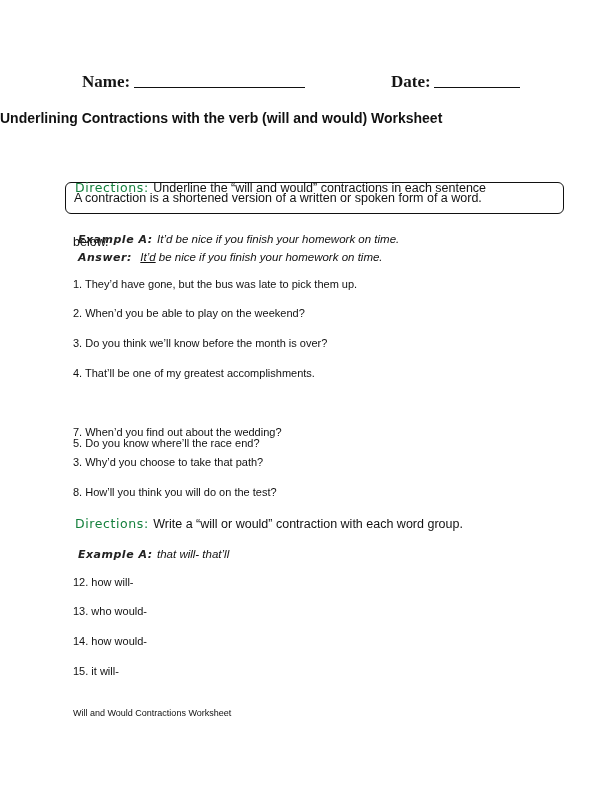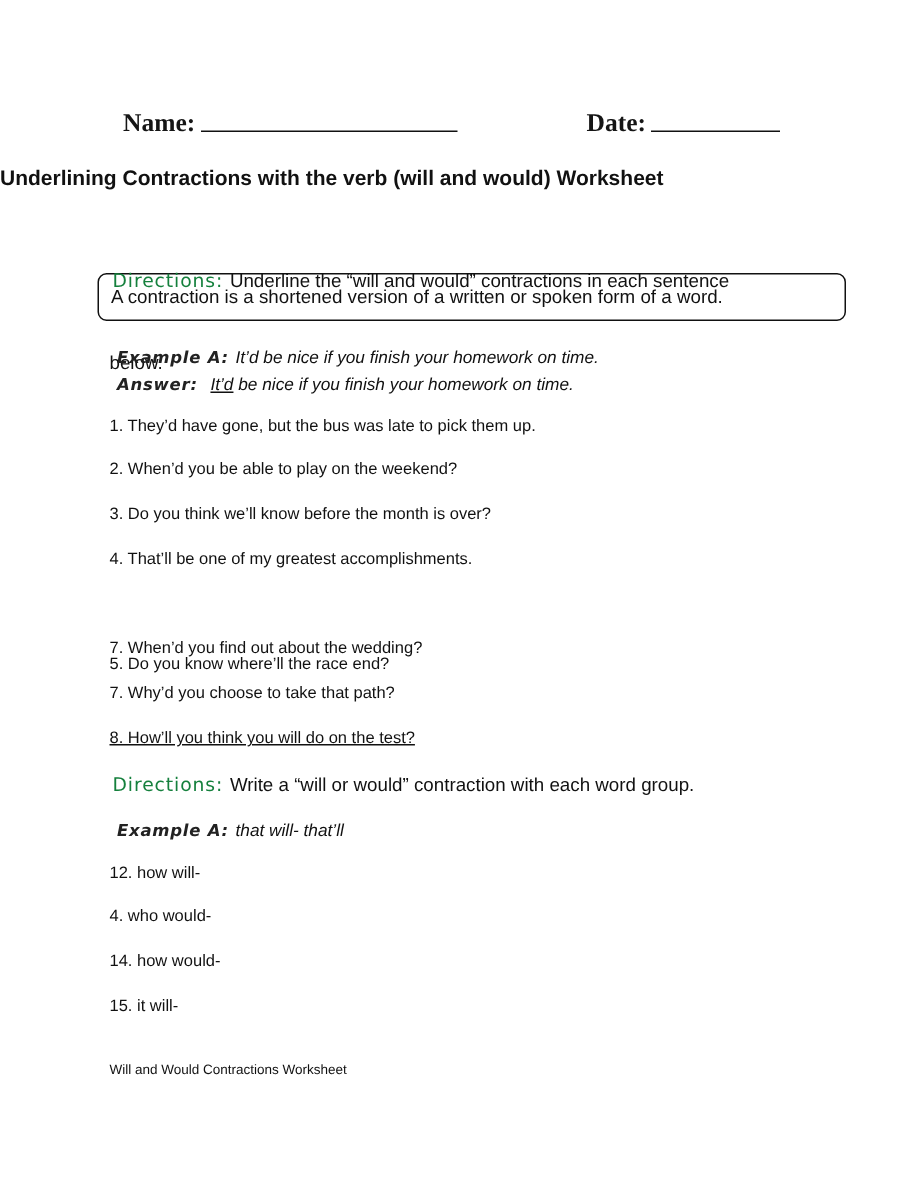--- a/index.html
+++ b/index.html
@@ -107,30 +107,30 @@
   <span class="ex-label">Answer:</span>
   <span class="ex-text underlined" style="margin-left:4px;">It’d</span><span class="ex-text"> be nice if you finish your homework on time.</span>
 </div>
 
 <div class="abs item" style="top:278px;">1. They’d have gone, but the bus was late to pick them up.</div>
 <div class="abs item" style="top:307px;">2. When’d you be able to play on the weekend?</div>
 <div class="abs item" style="top:337px;">3. Do you think we’ll know before the month is over?</div>
 <div class="abs item" style="top:367px;">4. That’ll be one of my greatest accomplishments.</div>
 <div class="abs item" style="top:397px;margin-top:40px;">5. Do you know where’ll the race end?</div>
 <div class="abs item" style="top:426px;">7. When’d you find out about the wedding?</div>
-<div class="abs item" style="top:456px;">7. Why’d you choose to take that path?</div>
-<div class="abs item" style="top:486px;text-decoration:underline;">8. How’ll you think you will do on the test?</div>
+<div class="abs item" style="top:456px;">3. Why’d you choose to take that path?</div>
+<div class="abs item" style="top:486px;">8. How’ll you think you will do on the test?</div>
 
 <div class="abs" style="left:75px; top:514px;">
   <span class="dir-label">Directions:</span>
   <span class="body-text">Write a “will or would” contraction with each word group.</span>
 </div>
 <div class="abs" style="left:78px; top:544px;">
   <span class="ex-label">Example A:</span>
   <span class="ex-text">that will- that’ll</span>
 </div>
 
 <div class="abs item" style="top:576px;">12. how will-</div>
-<div class="abs item" style="top:605px;">4. who would-</div>
+<div class="abs item" style="top:605px;">13. who would-</div>
 <div class="abs item" style="top:635px;">14. how would-</div>
 <div class="abs item" style="top:665px;">15. it will-</div>
 
 <div class="abs footer">Will and Would Contractions Worksheet</div>
 
 </body></html>

